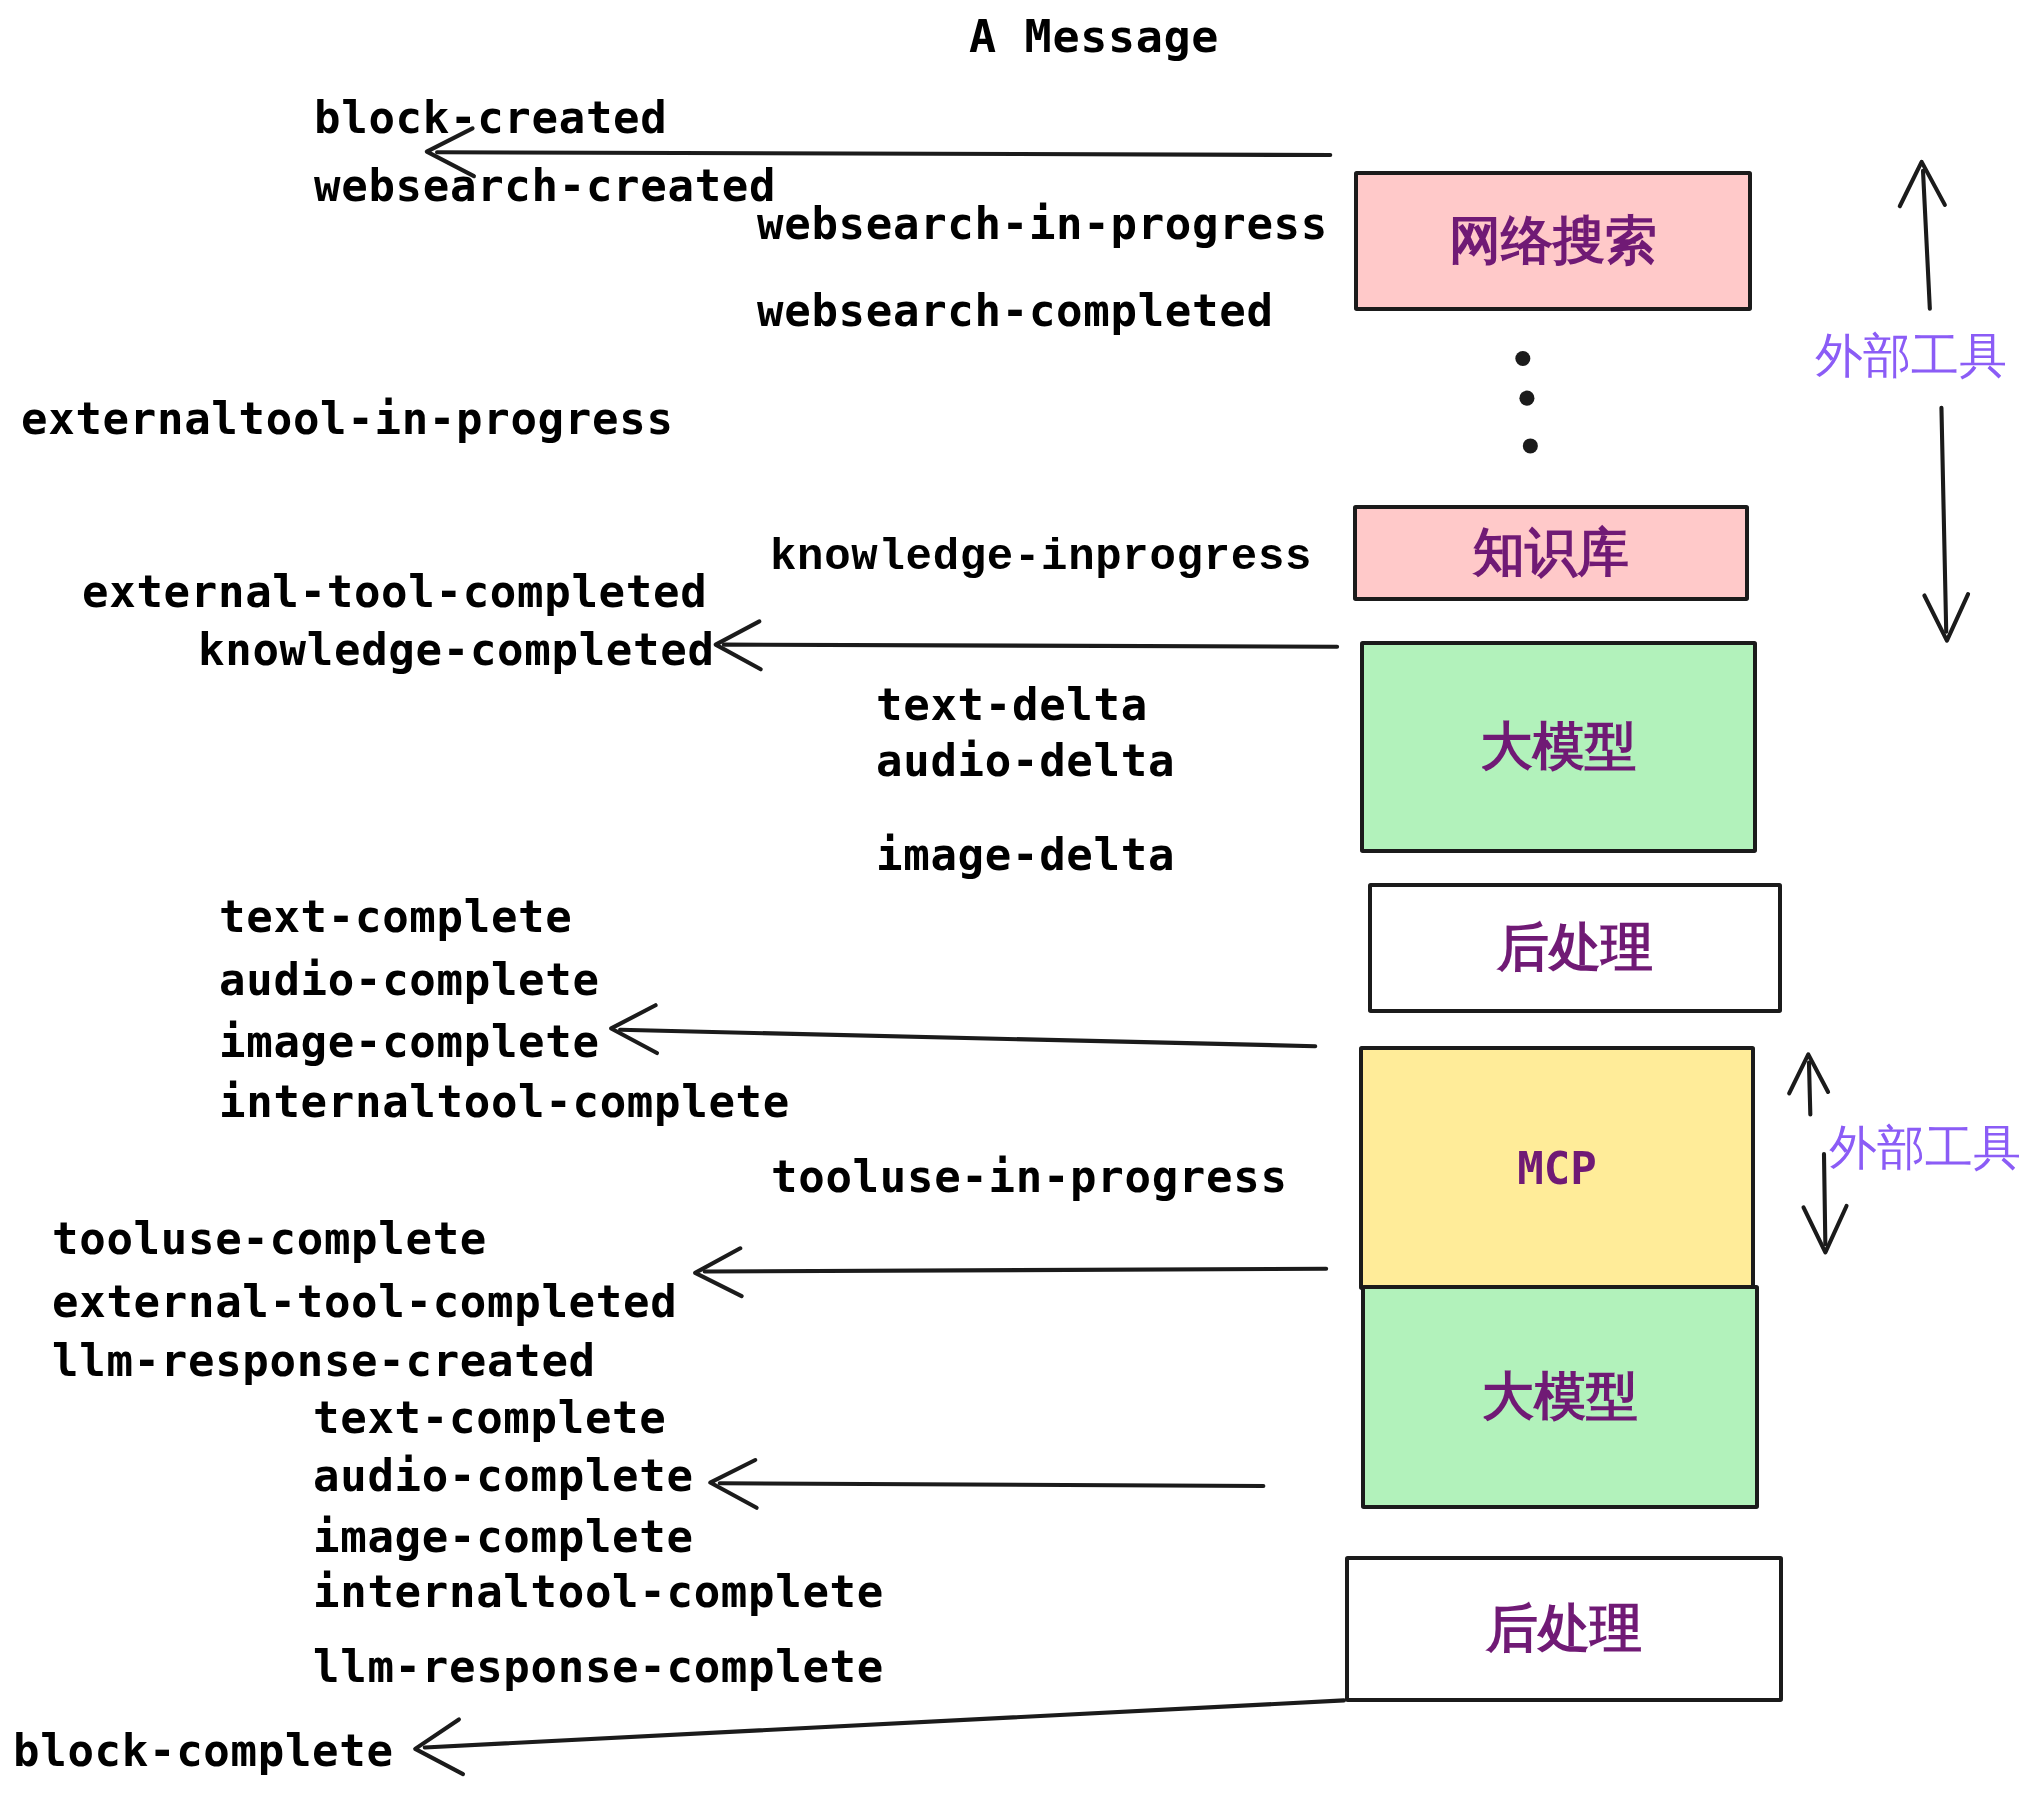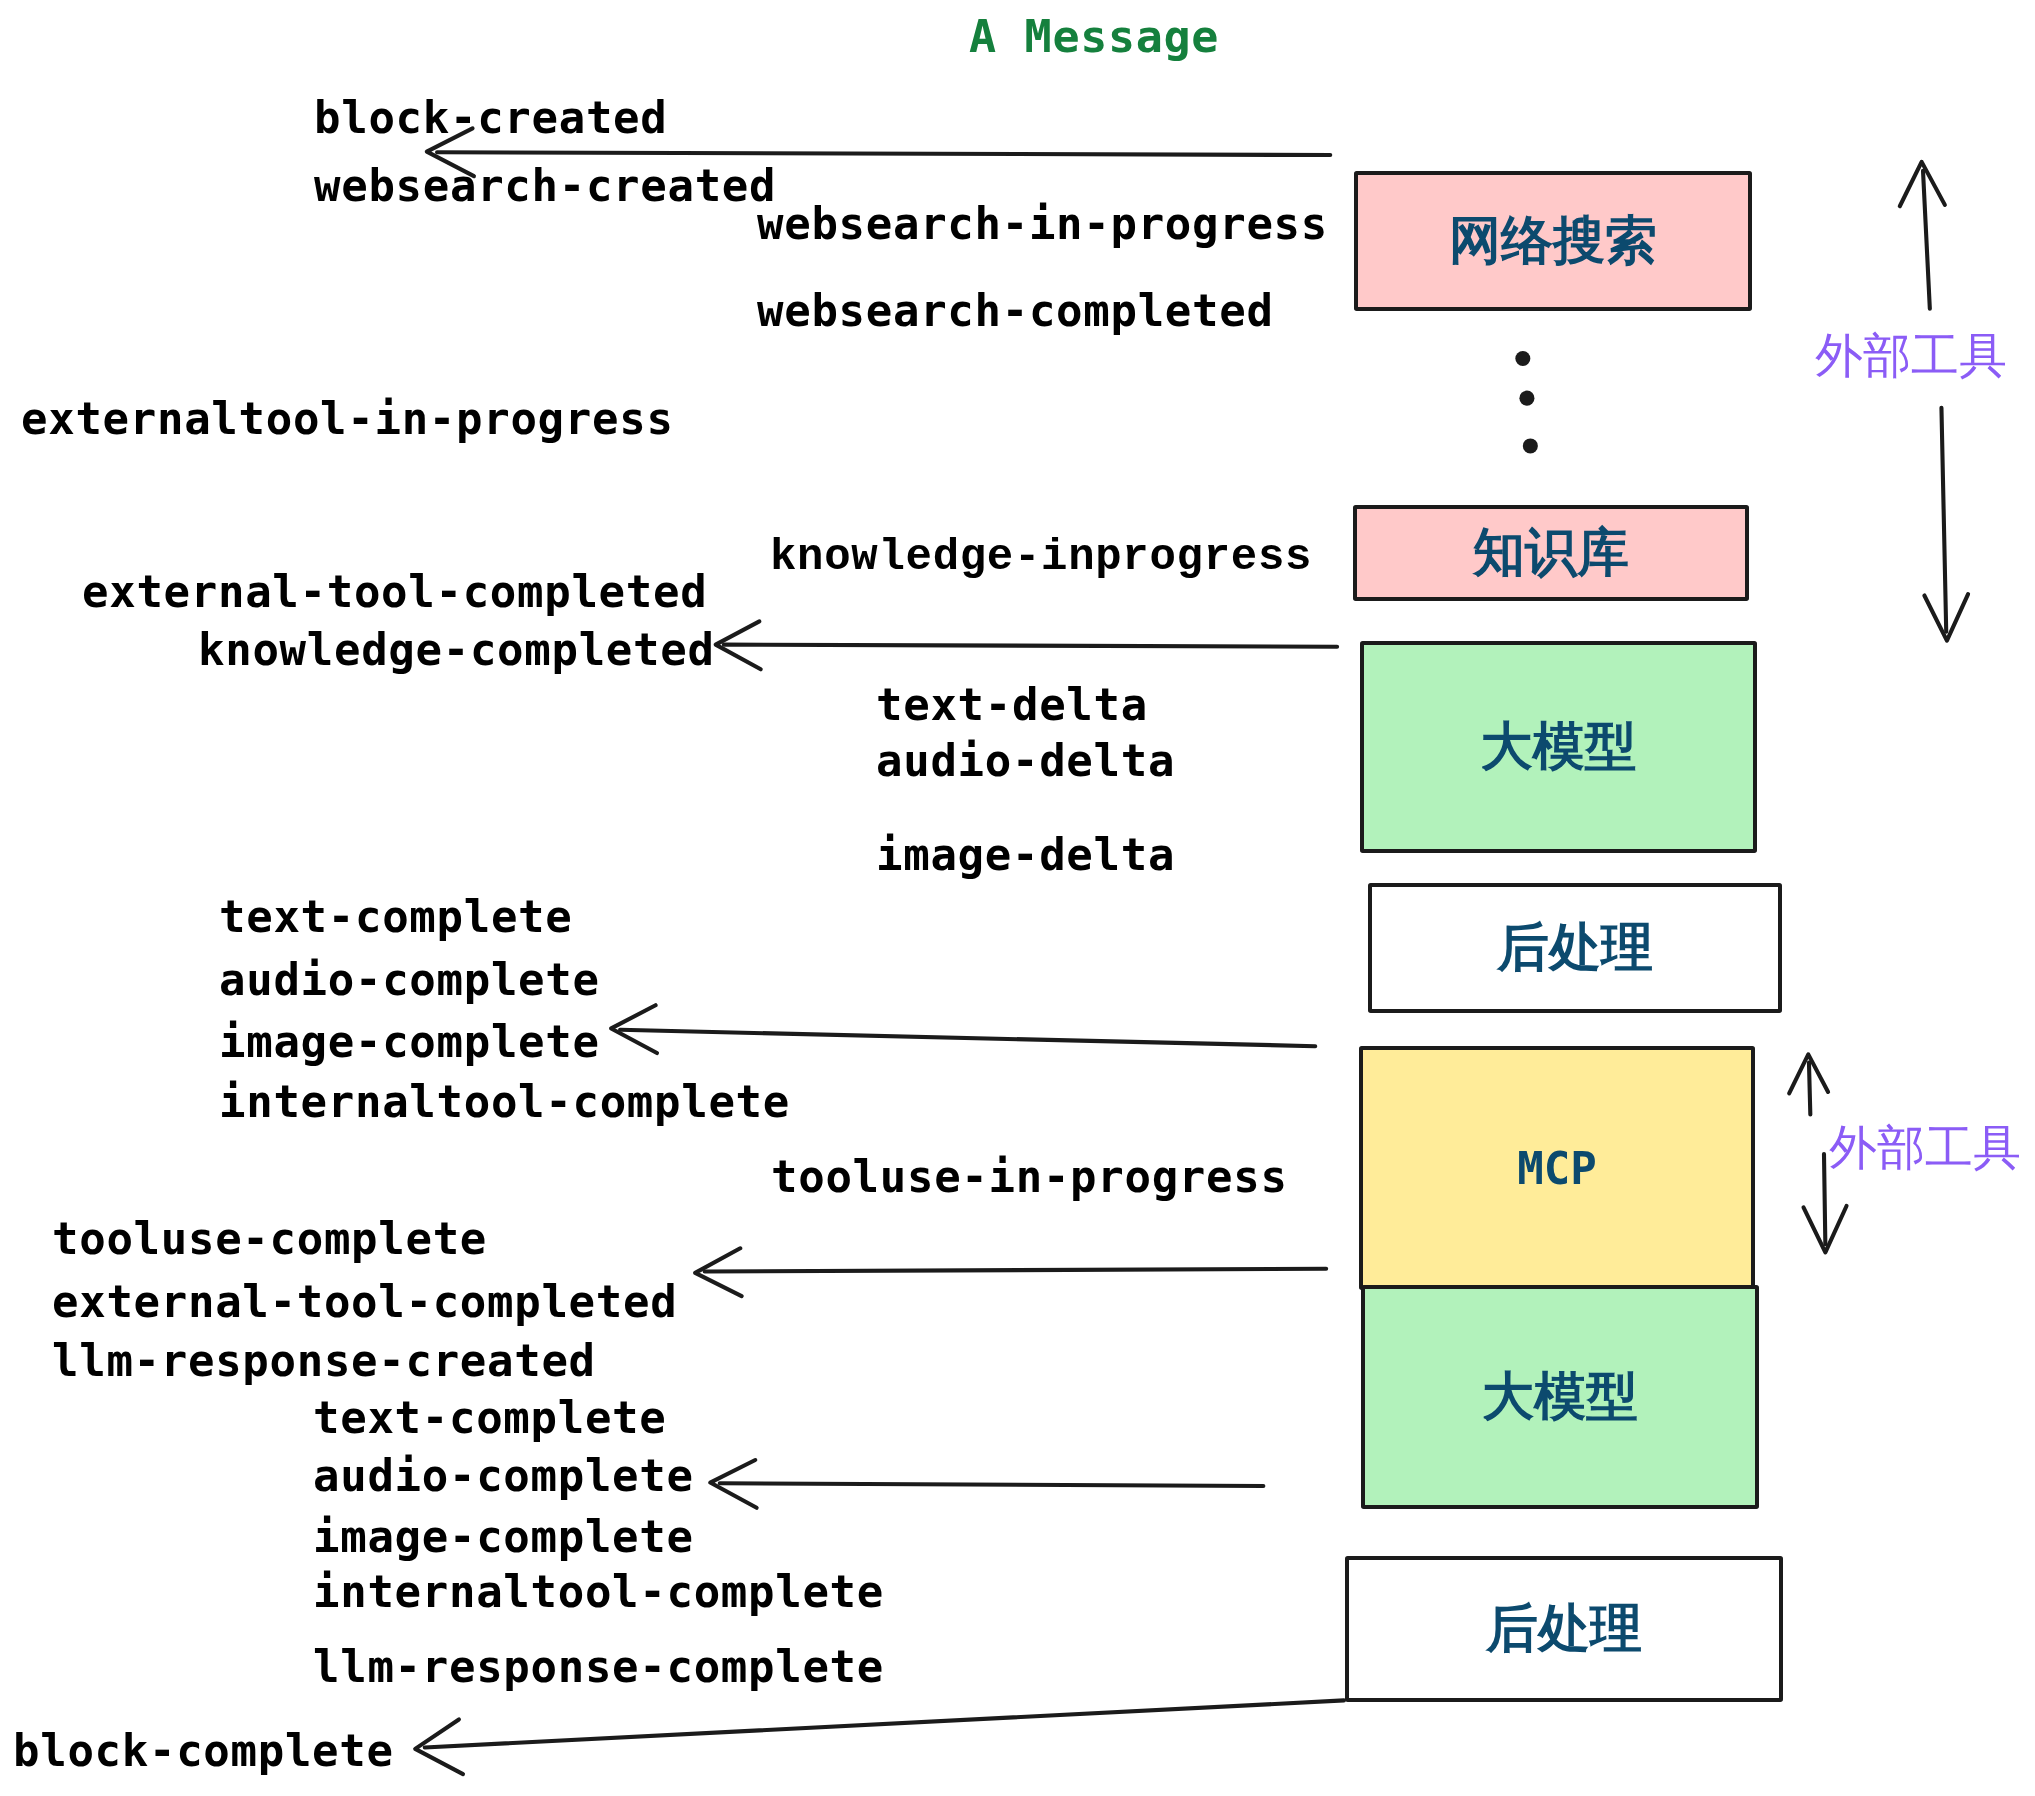--- a/index.html
+++ b/index.html
@@ -1,24 +1,24 @@
 <!DOCTYPE html>
 <html style="font-size:11px"><head>
 <meta charset="utf-8">
 <style>
   html,body{margin:0;padding:0;background:#ffffff;}
   #canvas{position:relative;width:2035px;height:1796px;background:#ffffff;overflow:hidden;
           font-family:"DejaVu Sans Mono",monospace;}
   .title{position:absolute;font:bold 45px/1.1 "DejaVu Sans Mono",monospace;letter-spacing:0.7px;
-         color:#15803d;white-space:nowrap;}
+         color:#000000;white-space:nowrap;}
   .event-label{position:absolute;font:bold 44px/1.15 "DejaVu Sans Mono",monospace;letter-spacing:0.7px;
          color:#000000;white-space:nowrap;}
   .box{position:absolute;box-sizing:border-box;border:4.8px solid #1b1b1b;border-radius:2.7px;
        display:flex;align-items:center;justify-content:center;
-       font-family:"Liberation Sans",sans-serif;font-weight:600;font-size:52px;color:#0c4a6e;}
+       font-family:"Liberation Sans",sans-serif;font-weight:600;font-size:52px;color:#701a75;}
   .box.mono-label{font-family:"DejaVu Sans Mono",monospace;font-weight:bold;font-size:44px;}
   .annotation{position:absolute;font-family:"Liberation Sans",sans-serif;font-weight:400;
        font-size:48px;color:#8b5cf6;white-space:nowrap;}
   svg.overlay{position:absolute;left:0;top:0;pointer-events:none;}
   .stroke{fill:none;stroke:#1b1b1b;stroke-width:6;stroke-linecap:round;stroke-linejoin:round;}
   .dot{fill:#1b1b1b;stroke:none;}
 </style>
 </head>
 <body>
 

